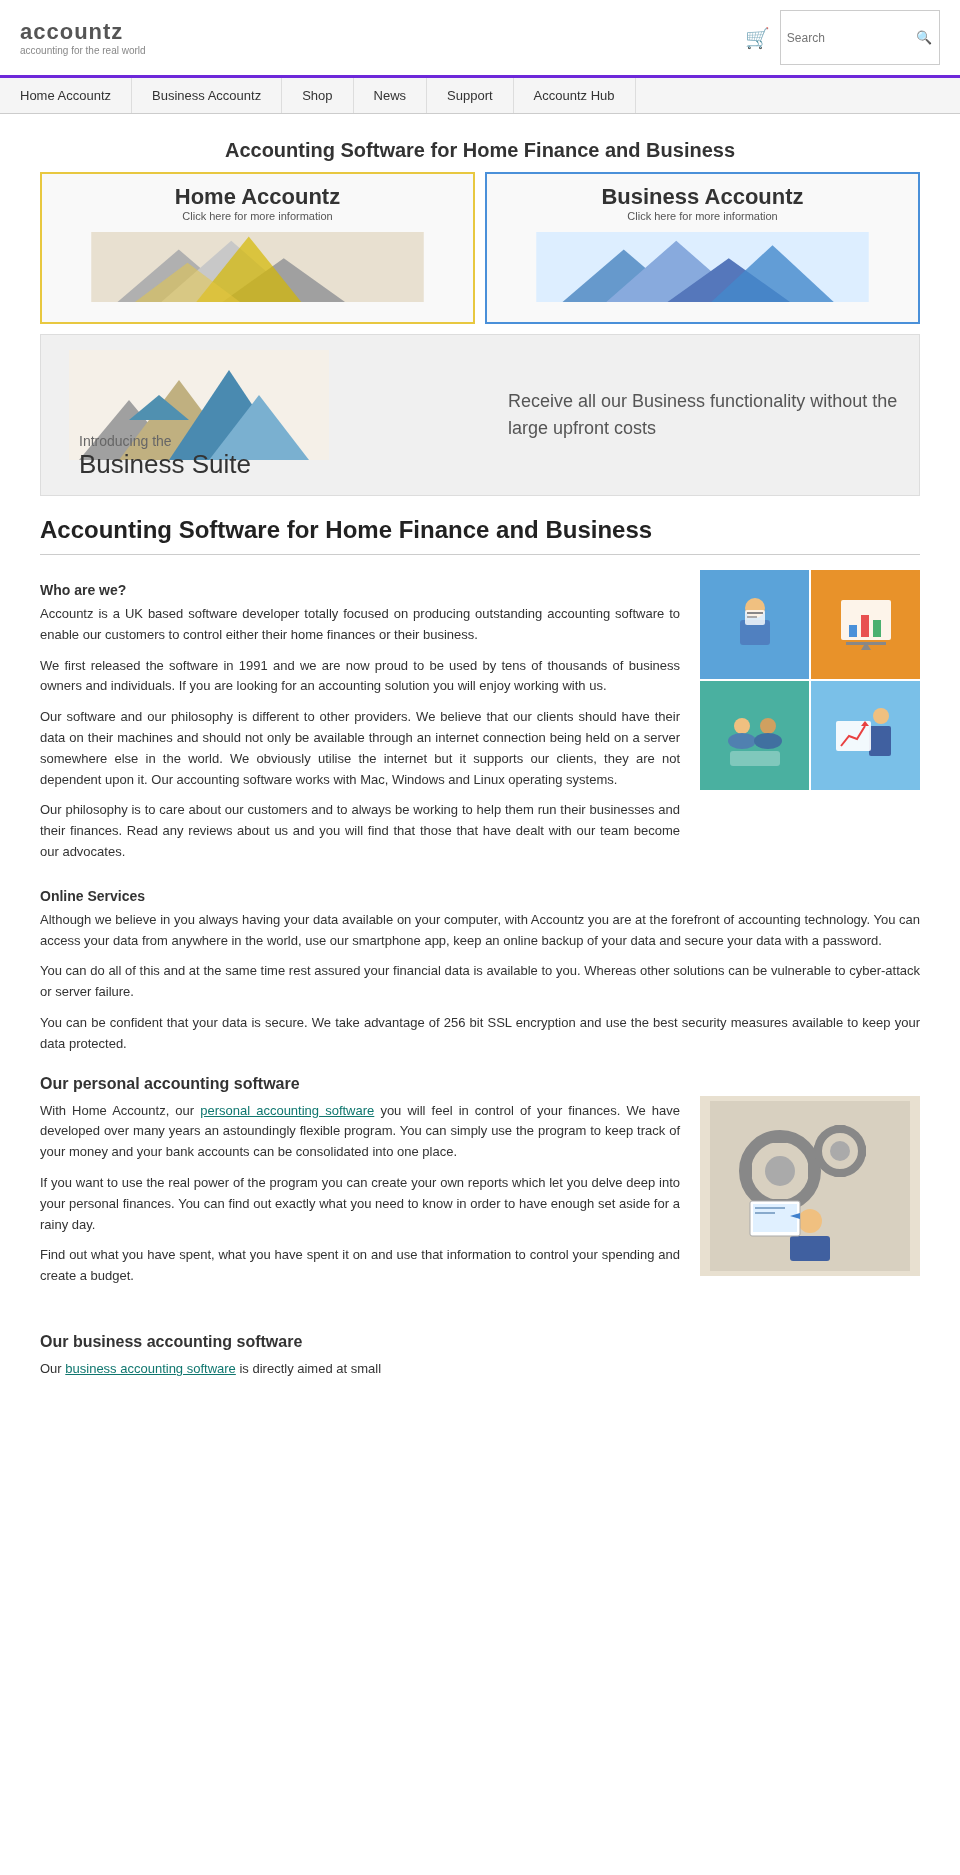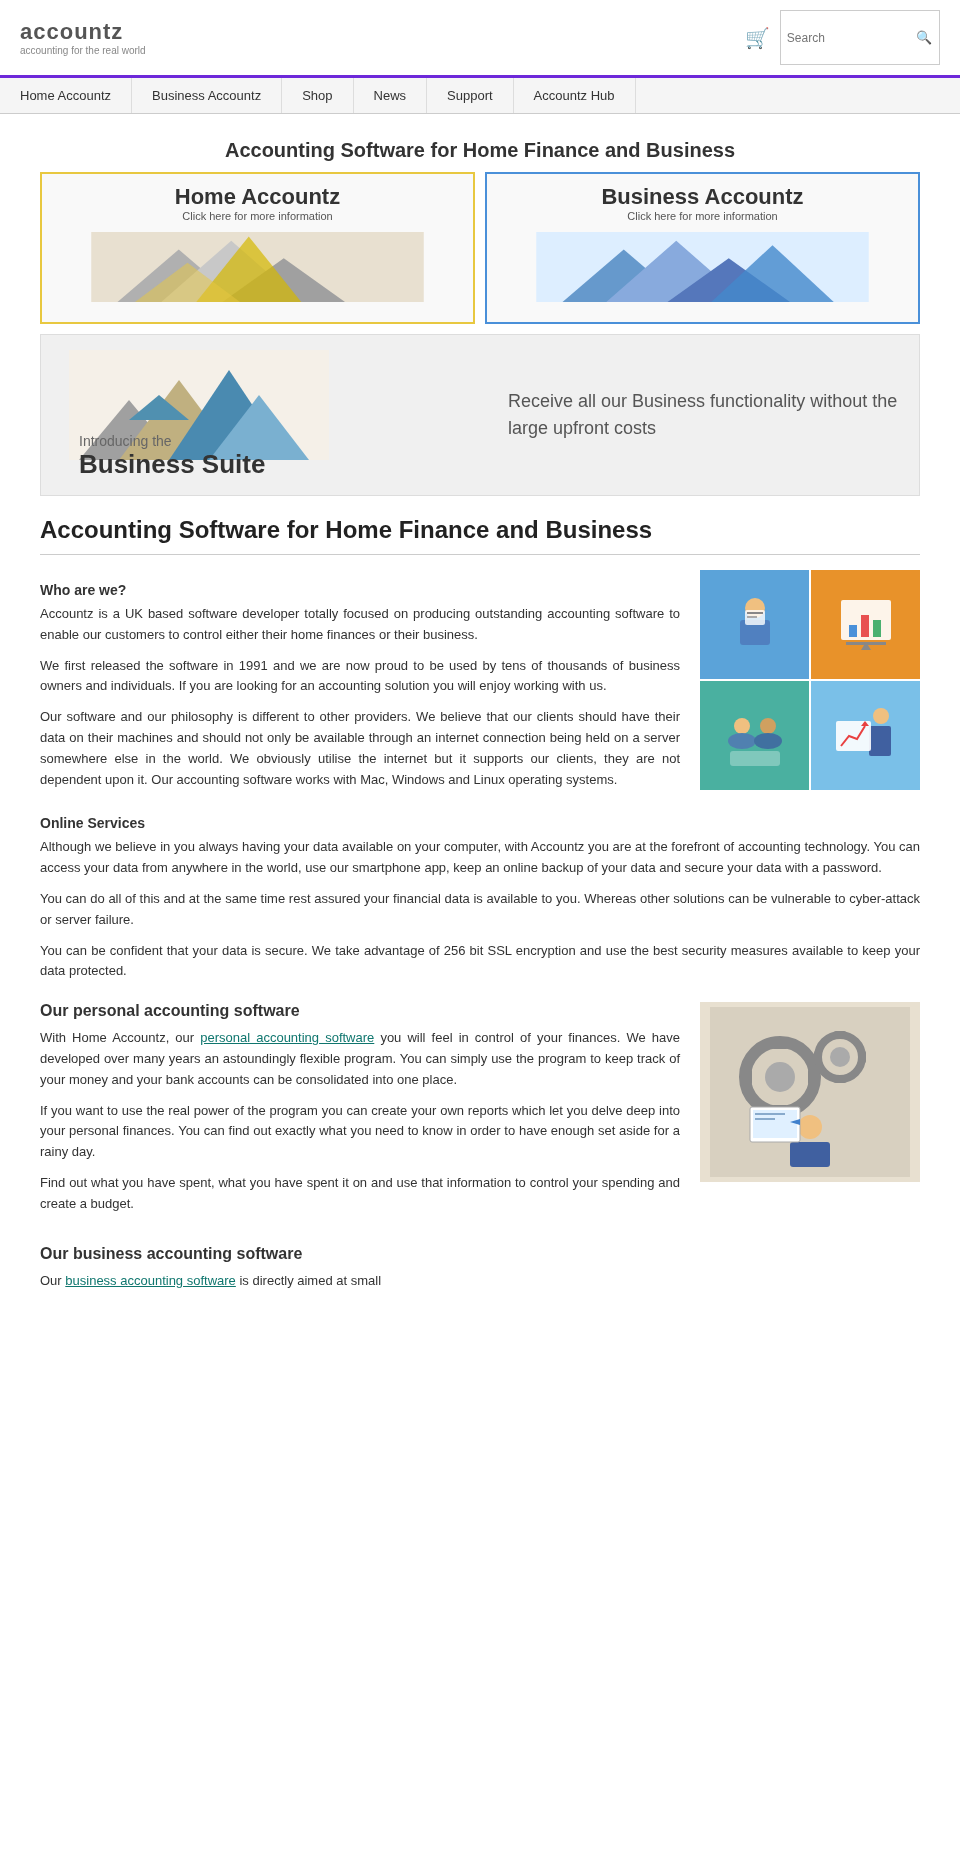--- a/index.html
+++ b/index.html
@@ -52,29 +52,29 @@
     #who-text { flex: 1; }
     #who-image { width: 220px; flex-shrink: 0; }
 
     .section-subheading { font-size: 14px; font-weight: bold; margin: 12px 0 6px; }
     .body-para { font-size: 13px; line-height: 1.6; margin-bottom: 10px; text-align: justify; }
 
     
     #online-section { margin-top: 15px; }
 
     
-    #personal-section { display: flex; gap: 20px; margin-top: 20px; }
+    #personal-section { display: flex; gap: 20px; margin-top: 20px; align-items: center; }
     #personal-image { width: 220px; flex-shrink: 0; }
     #personal-text { flex: 1; }
 
     .section-heading-left { font-size: 16px; font-weight: bold; margin-bottom: 8px; }
     .link-text { color: #0f766e; text-decoration: underline; cursor: pointer; }
 
     
-    #business-section { margin-top: 20px; }
+    #business-section { margin-top: 36px; }
 
     
     .illus-grid { display: grid; grid-template-columns: 1fr 1fr; grid-template-rows: 1fr 1fr; gap: 2px; width: 220px; height: 220px; }
     .illus-cell { display: flex; align-items: center; justify-content: center; font-size: 28px; }
     .illus-cell.blue-bg { background: #5ba3d9; }
     .illus-cell.orange-bg { background: #e8922a; }
     .illus-cell.teal-bg { background: #4ab0a0; }
     .illus-cell.light-blue-bg { background: #7ac0e8; }
 
     
@@ -153,36 +153,37 @@
 
         <polygon points="10,110 60,50 110,110" fill="#a0a0a0"></polygon>
         <polygon points="50,110 110,30 170,110" fill="#c0b080"></polygon>
         <polygon points="100,110 160,20 220,110" fill="#4a8ab0"></polygon>
         <polygon points="140,110 190,45 240,110" fill="#7ab0d0"></polygon>
 
         <polygon points="60,70 90,45 120,70" fill="#5090b0"></polygon>
       </svg>
       <div style="margin-top:-30px; padding-left:10px;">
         <div id="suite-intro" style="font-size:14px;color:#666;">Introducing the</div>
-        <div id="suite-title" style="font-size:26px;font-weight:bold;color:#333;">Business Suite</div>
+        <div id="suite-title" style="font-size:26px;font-weight:normal;color:#333;">Business Suite</div>
       </div>
     </div>
     <div id="suite-right">
       <span style="font-size:18px;color:#555;line-height:1.5;">Receive all our Business functionality without the large upfront costs</span>
     </div>
   </div>
 
   <h2 id="content-heading">Accounting Software for Home Finance and Business</h2>
 
   <div id="who-section">
     <div id="who-text">
       <div class="section-subheading">Who are we?</div>
       <p class="body-para">Accountz is a UK based software developer totally focused on producing outstanding accounting software to enable our customers to control either their home finances or their business.</p>
       <p class="body-para">We first released the software in 1991 and we are now proud to be used by tens of thousands of business owners and individuals. If you are looking for an accounting solution you will enjoy working with us.</p>
       <p class="body-para">Our software and our philosophy is different to other providers. We believe that our clients should have their data on their machines and should not only be available through an internet connection being held on a server somewhere else in the world. We obviously utilise the internet but it supports our clients, they are not dependent upon it. Our accounting software works with Mac, Windows and Linux operating systems.</p>
+      <p class="body-para">Our philosophy is to care about our customers and to always be working to help them run their businesses and their finances. Read any reviews about us and you will find that those that have dealt with our team become our advocates.</p>
     </div>
     <div id="who-image">
 
       <div class="illus-grid">
         <div class="illus-cell blue-bg">
           <svg width="70" height="70" viewBox="0 0 70 70" xmlns="http://www.w3.org/2000/svg">
 
             <circle cx="35" cy="18" r="10" fill="#f0c080"></circle>
             <rect x="20" y="30" width="30" height="25" rx="3" fill="#5080c0"></rect>
             <rect x="25" y="20" width="20" height="15" rx="2" fill="white" opacity="0.8"></rect>

